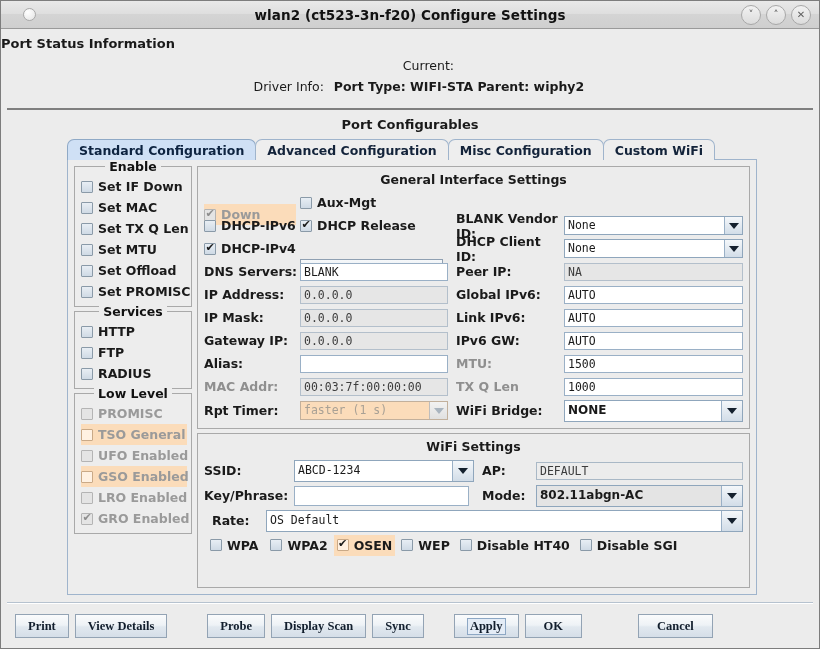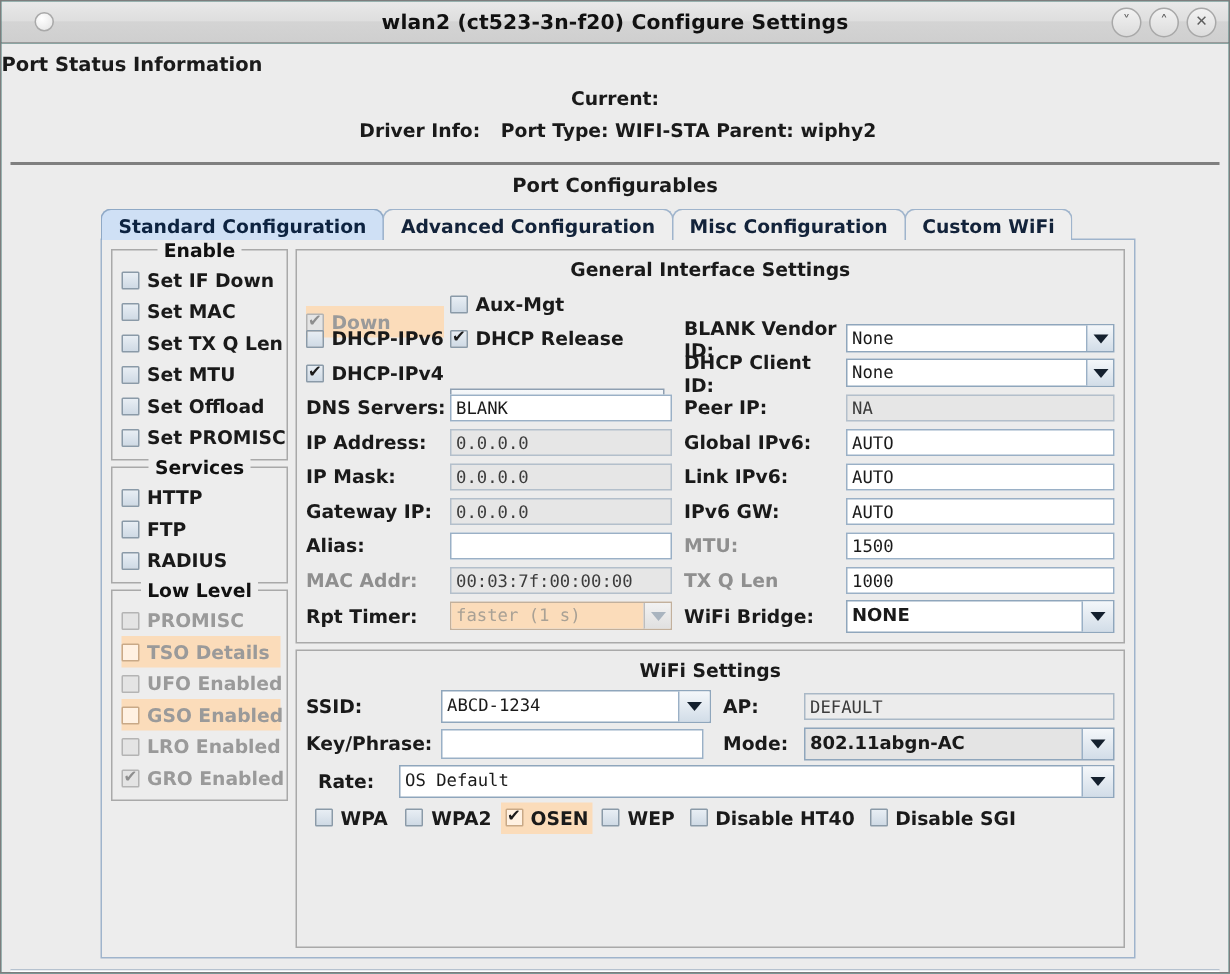--- a/index.html
+++ b/index.html
@@ -44,21 +44,21 @@
   
   #client{flex:1 1 auto;display:flex;flex-direction:column;min-height:0;
     background:#ececec;padding:0;}
   .hrule{height:0;border-top:1px solid #b6c2cf;border-bottom:1px solid #ffffff;margin:0 6px;}
   .hrule2{height:0;border-top:2px solid #7f7f7f;margin:0 6px;}
 
   
   #status-block{padding:7px 0 8px 0;}
   .status-title{font-weight:bold;font-size:13px;margin-bottom:7px;}
   .status-row{display:flex;justify-content:center;font-size:12.5px;margin-bottom:6px;}
-  .status-row .lab{font-weight:bold;text-align:center;}
+  .status-row .lab{font-weight:normal;text-align:right;}
   .status-row .val{font-weight:bold;margin-left:10px;}
   #row-current .lab{width:88px;}
   #row-driver .lab{width:88px;}
 
   
   #configurables-title{font-weight:bold;font-size:13px;text-align:center;padding:7px 0 6px;}
   #tabs{display:flex;padding-left:66px;align-items:flex-end;height:22px;position:relative;z-index:3;}
   .tab{
     height:21px;box-sizing:border-box;
     padding:0 11px;display:flex;align-items:center;
@@ -290,21 +290,21 @@
         </div>
 
         <div class="groupbox">
           <div class="gb-title"><span>Low Level</span></div>
           <div class="cbrow disabled">
             <div class="cb dis"></div>
             <div class="cblabel">PROMISC</div>
           </div>
           <div class="cbrow disabled hl">
             <div class="cb hlbox"></div>
-            <div class="cblabel">TSO Details</div>
+            <div class="cblabel">TSO General</div>
           </div>
           <div class="cbrow disabled">
             <div class="cb dis"></div>
             <div class="cblabel">UFO Enabled</div>
           </div>
           <div class="cbrow disabled hl">
             <div class="cb hlbox"></div>
             <div class="cblabel">GSO Enabled</div>
           </div>
           <div class="cbrow disabled">
@@ -544,15 +544,30 @@
               <div class="cblabel">Disable SGI</div>
             </div>
           </div>
         </div>
 
       </div>
     </div>
 
     <div class="hrule" style="margin-top:6px;"></div>
 
+    <div id="btnbar">
+      <div class="bbtn">Print</div>
+      <div class="bbtn">View Details</div>
+      <div class="gap-md"></div>
+      <div class="bbtn">Probe</div>
+      <div class="bbtn">Display Scan</div>
+      <div class="bbtn">Sync</div>
+      <div class="gap-sm"></div>
+      <div class="bbtn">
+          <span class="focus">Apply</span>
+        </div>
+      <div class="bbtn" style="padding:0 18px;">OK</div>
+      <div class="gap-lg"></div>
+      <div class="bbtn" style="padding:0 18px;">Cancel</div>
+    </div>
 
   </div>
 </div>
 
 </body></html>

